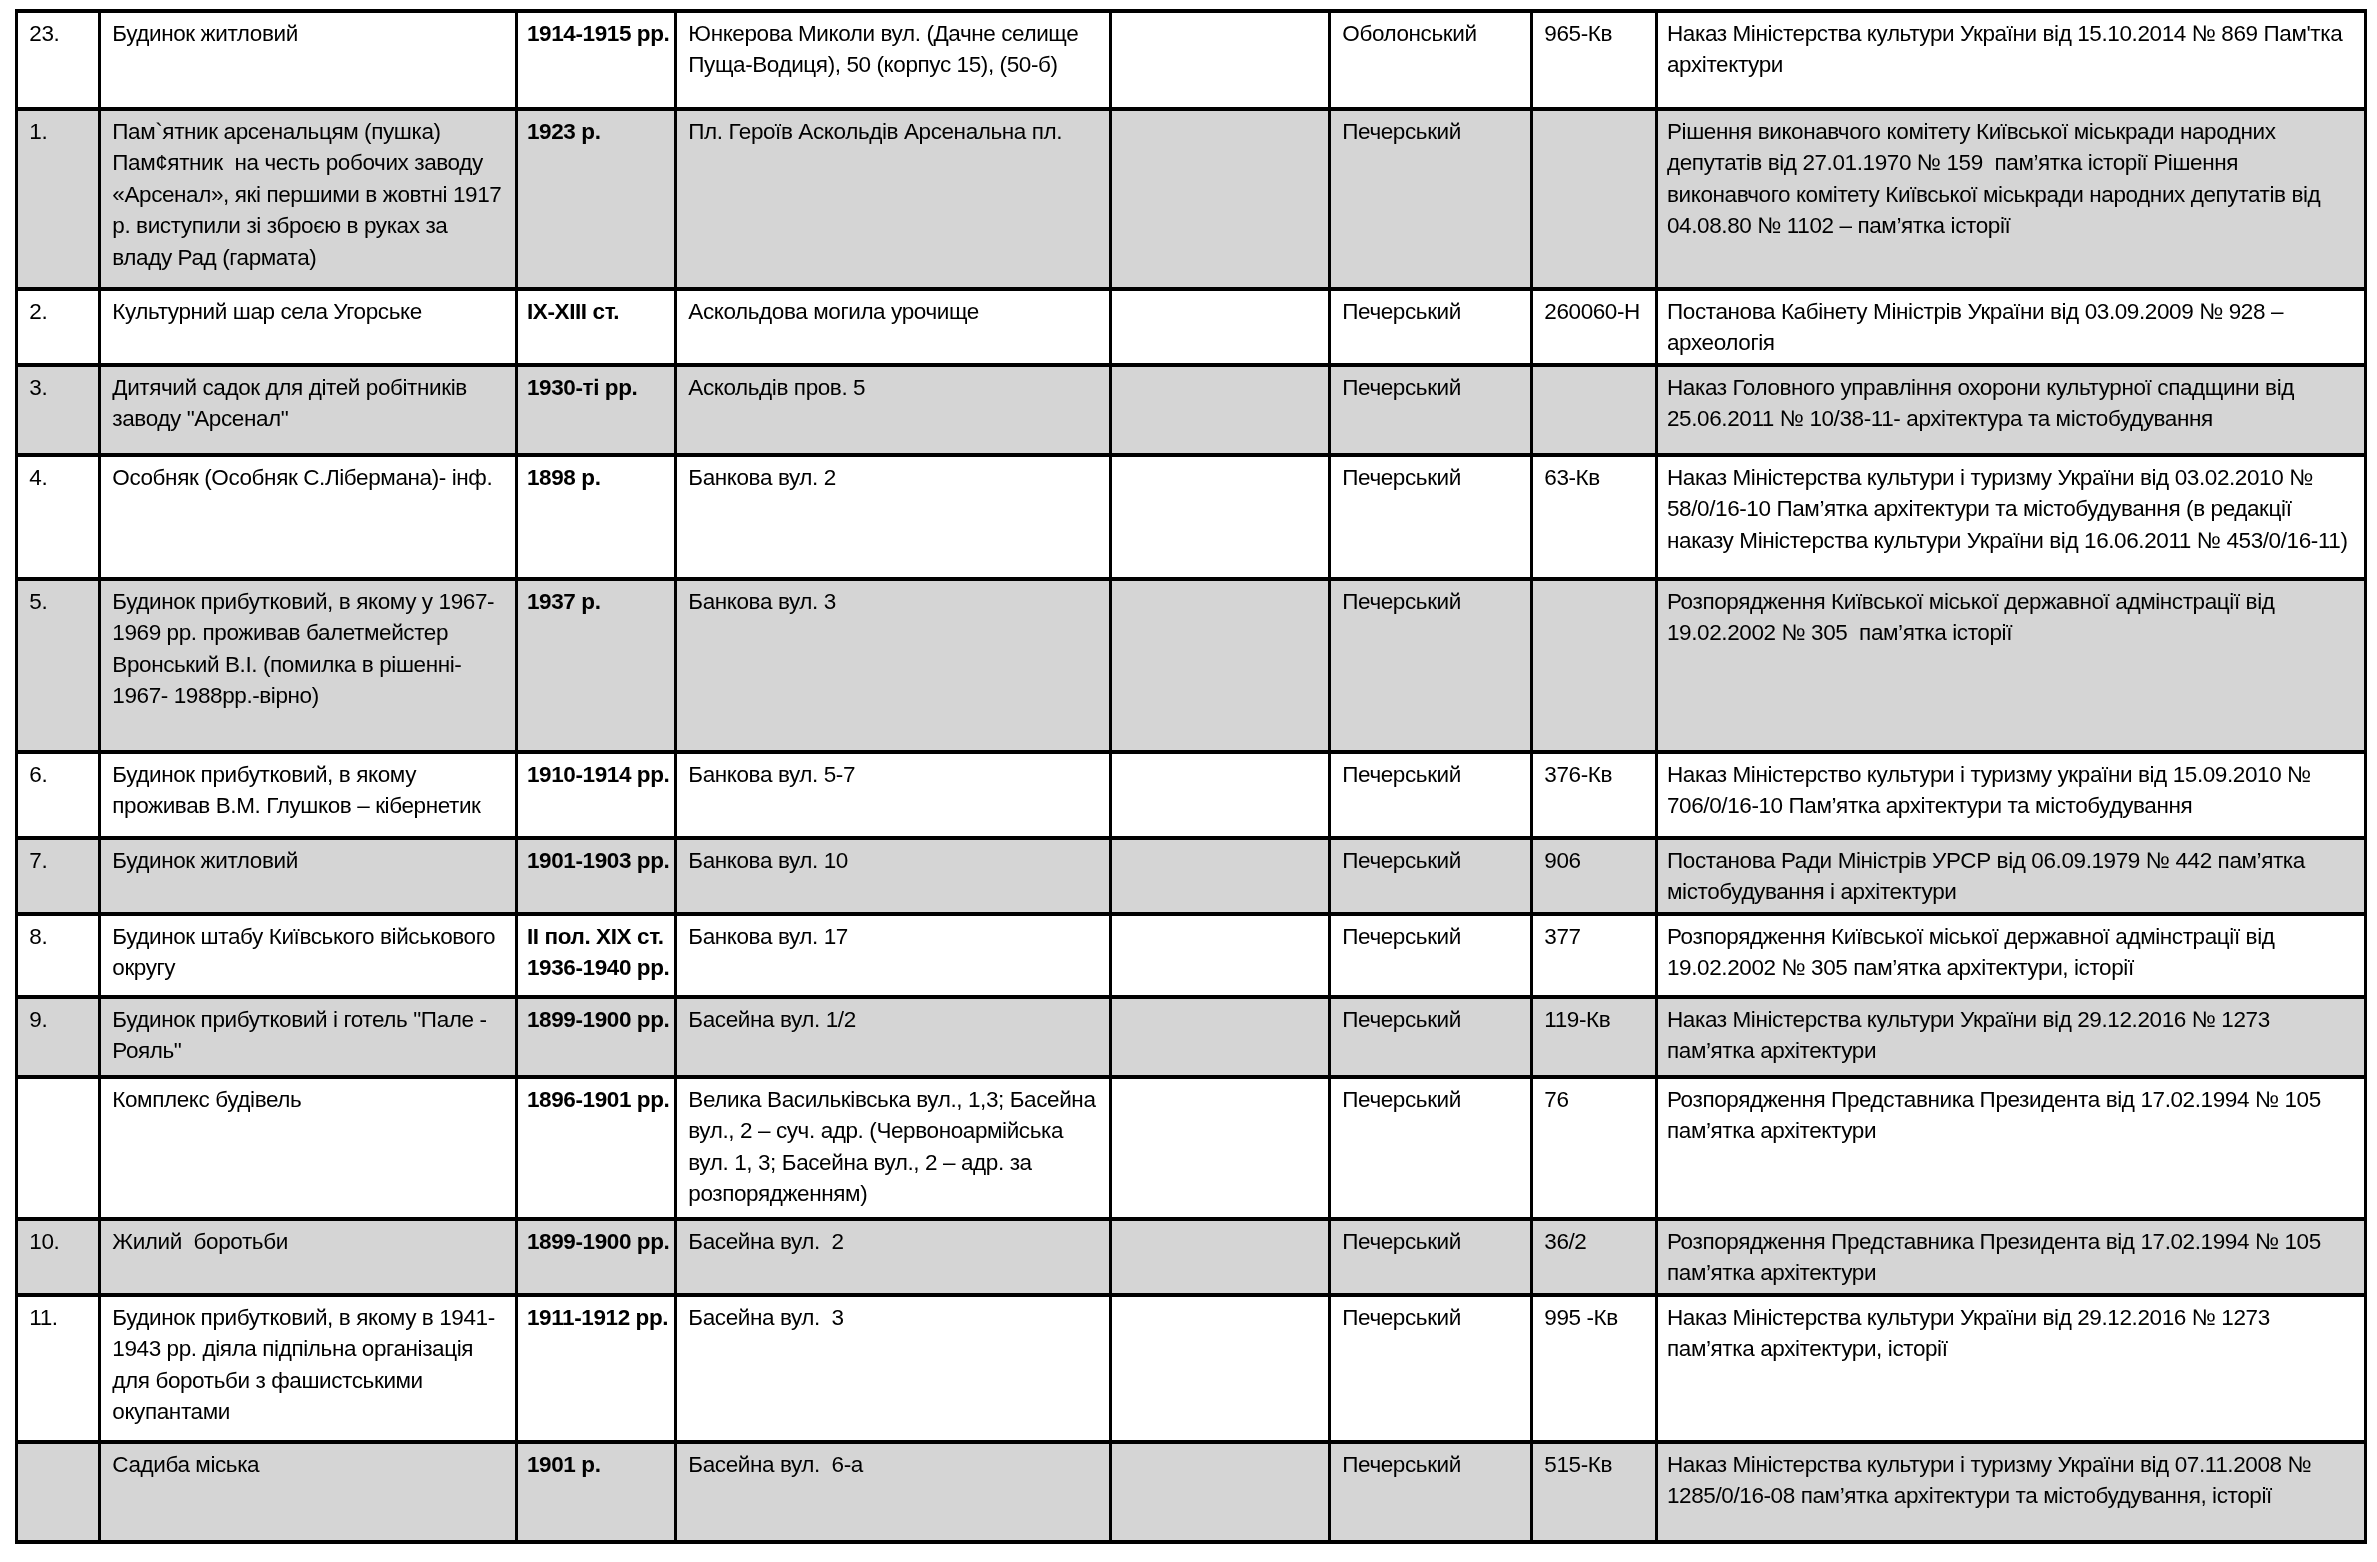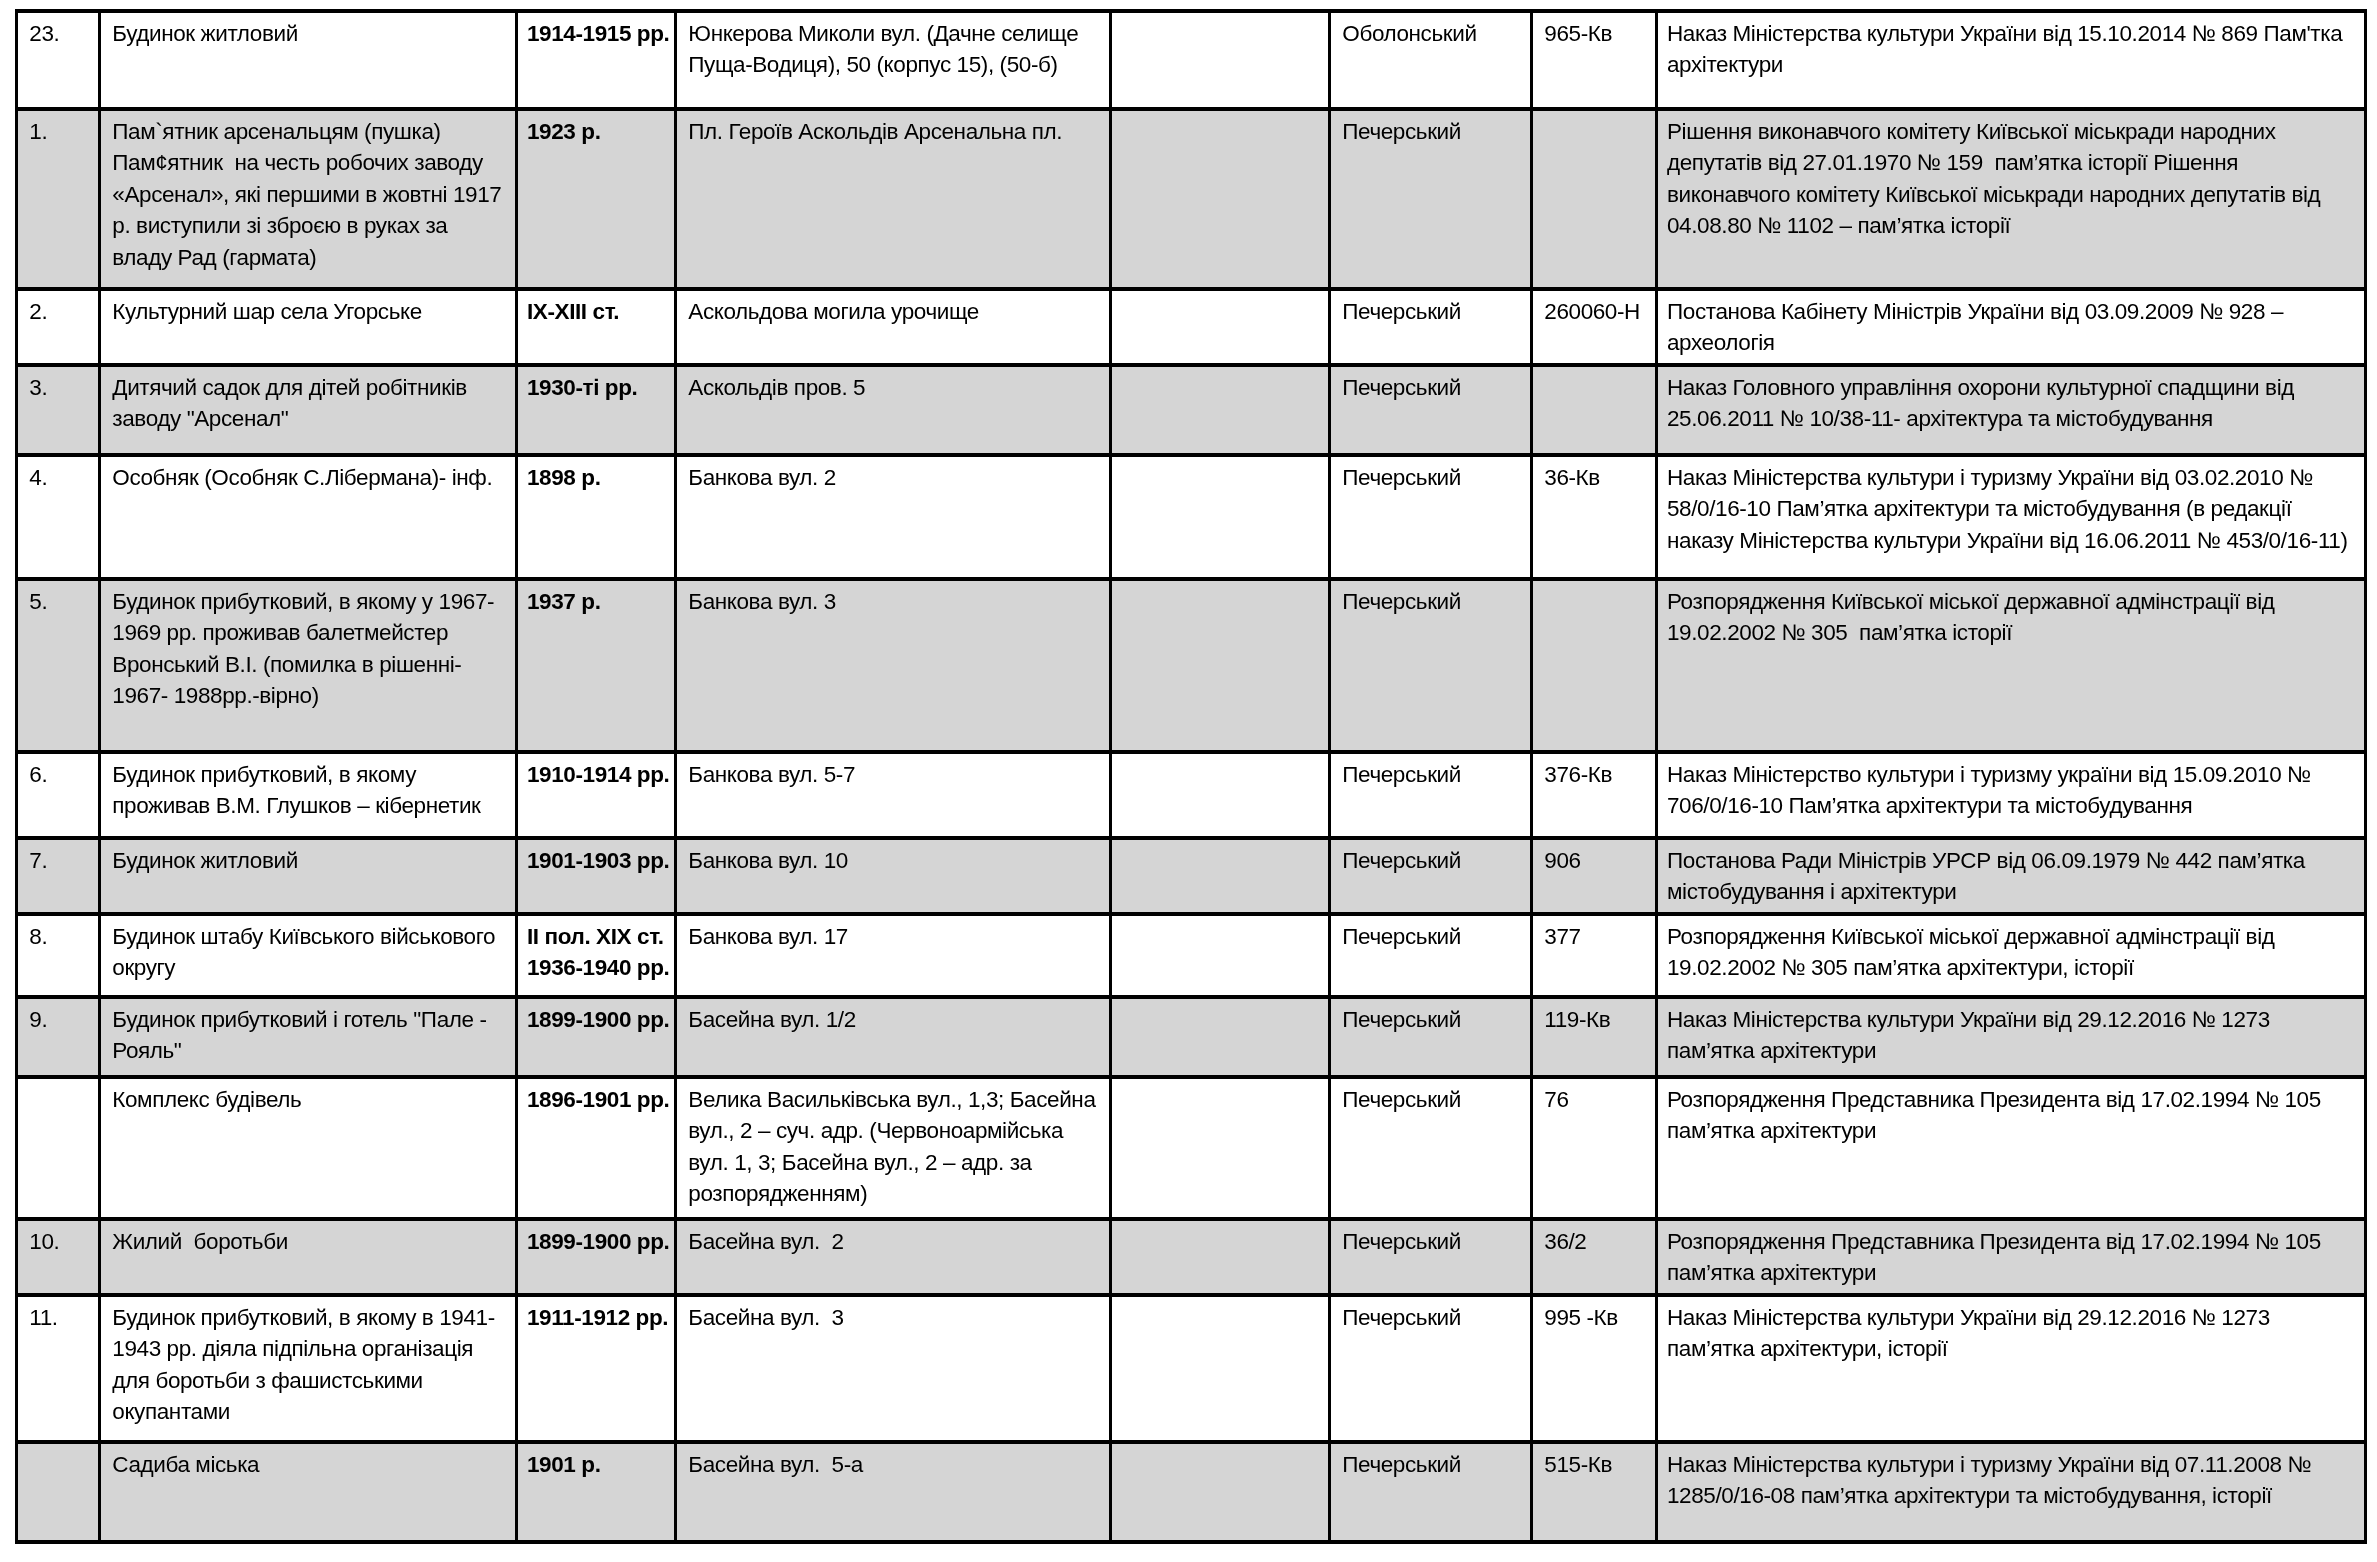--- a/index.html
+++ b/index.html
@@ -114,21 +114,21 @@
           <td class="c-code"></td>
           <td class="c-legal">Наказ Головного управління охорони культурної спадщини від 25.06.2011 № 10/38-11- архітектура та містобудування</td>
         </tr>
         <tr style="height: 124px;">
           <td class="c-num">4.</td>
           <td class="c-name">Особняк (Особняк С.Лібермана)- інф.</td>
           <td class="c-date">1898 р.</td>
           <td class="c-addr">Банкова вул. 2</td>
           <td class="c-empty"></td>
           <td class="c-district">Печерський</td>
-          <td class="c-code">36-Кв</td>
+          <td class="c-code">63-Кв</td>
           <td class="c-legal">Наказ Міністерства культури і туризму України від 03.02.2010 № 58/0/16-10 Пам’ятка архітектури та містобудування (в редакції наказу Міністерства культури України від 16.06.2011 № 453/0/16-11)</td>
         </tr>
         <tr class="alt" style="height: 173px;">
           <td class="c-num">5.</td>
           <td class="c-name">Будинок прибутковий, в якому у 1967-1969 рр. проживав балетмейстер Вронський В.І. (помилка в рішенні- 1967- 1988рр.-вірно)</td>
           <td class="c-date">1937 р.</td>
           <td class="c-addr">Банкова вул. 3</td>
           <td class="c-empty"></td>
           <td class="c-district">Печерський</td>
           <td class="c-code"></td>
@@ -202,21 +202,21 @@
           <td class="c-addr">Басейна вул.  3</td>
           <td class="c-empty"></td>
           <td class="c-district">Печерський</td>
           <td class="c-code">995 -Кв</td>
           <td class="c-legal">Наказ Міністерства культури України від 29.12.2016 № 1273 пам’ятка архітектури, історії</td>
         </tr>
         <tr class="alt" style="height: 100px;">
           <td class="c-num"></td>
           <td class="c-name">Садиба міська</td>
           <td class="c-date">1901 р.</td>
-          <td class="c-addr">Басейна вул.  5-а</td>
+          <td class="c-addr">Басейна вул.  6-а</td>
           <td class="c-empty"></td>
           <td class="c-district">Печерський</td>
           <td class="c-code">515-Кв</td>
           <td class="c-legal">Наказ Міністерства культури і туризму України від 07.11.2008 № 1285/0/16-08 пам’ятка архітектури та містобудування, історії</td>
         </tr>
       </tbody>
   </table>
 </div>
 
 

